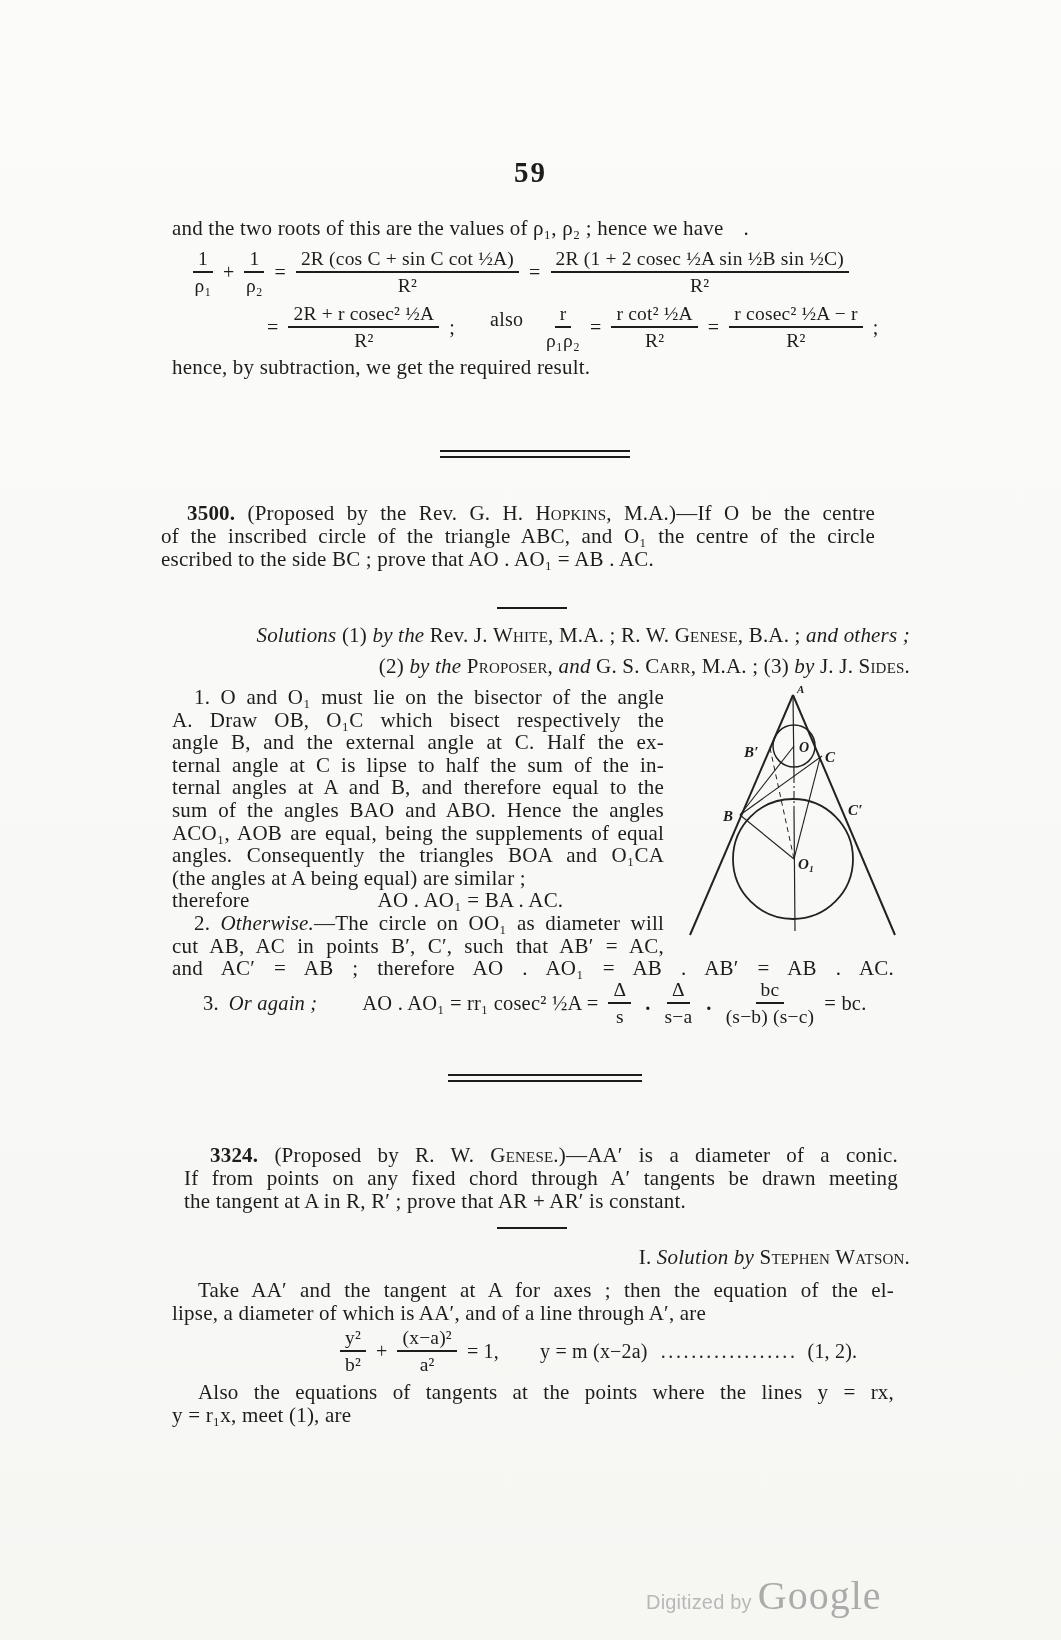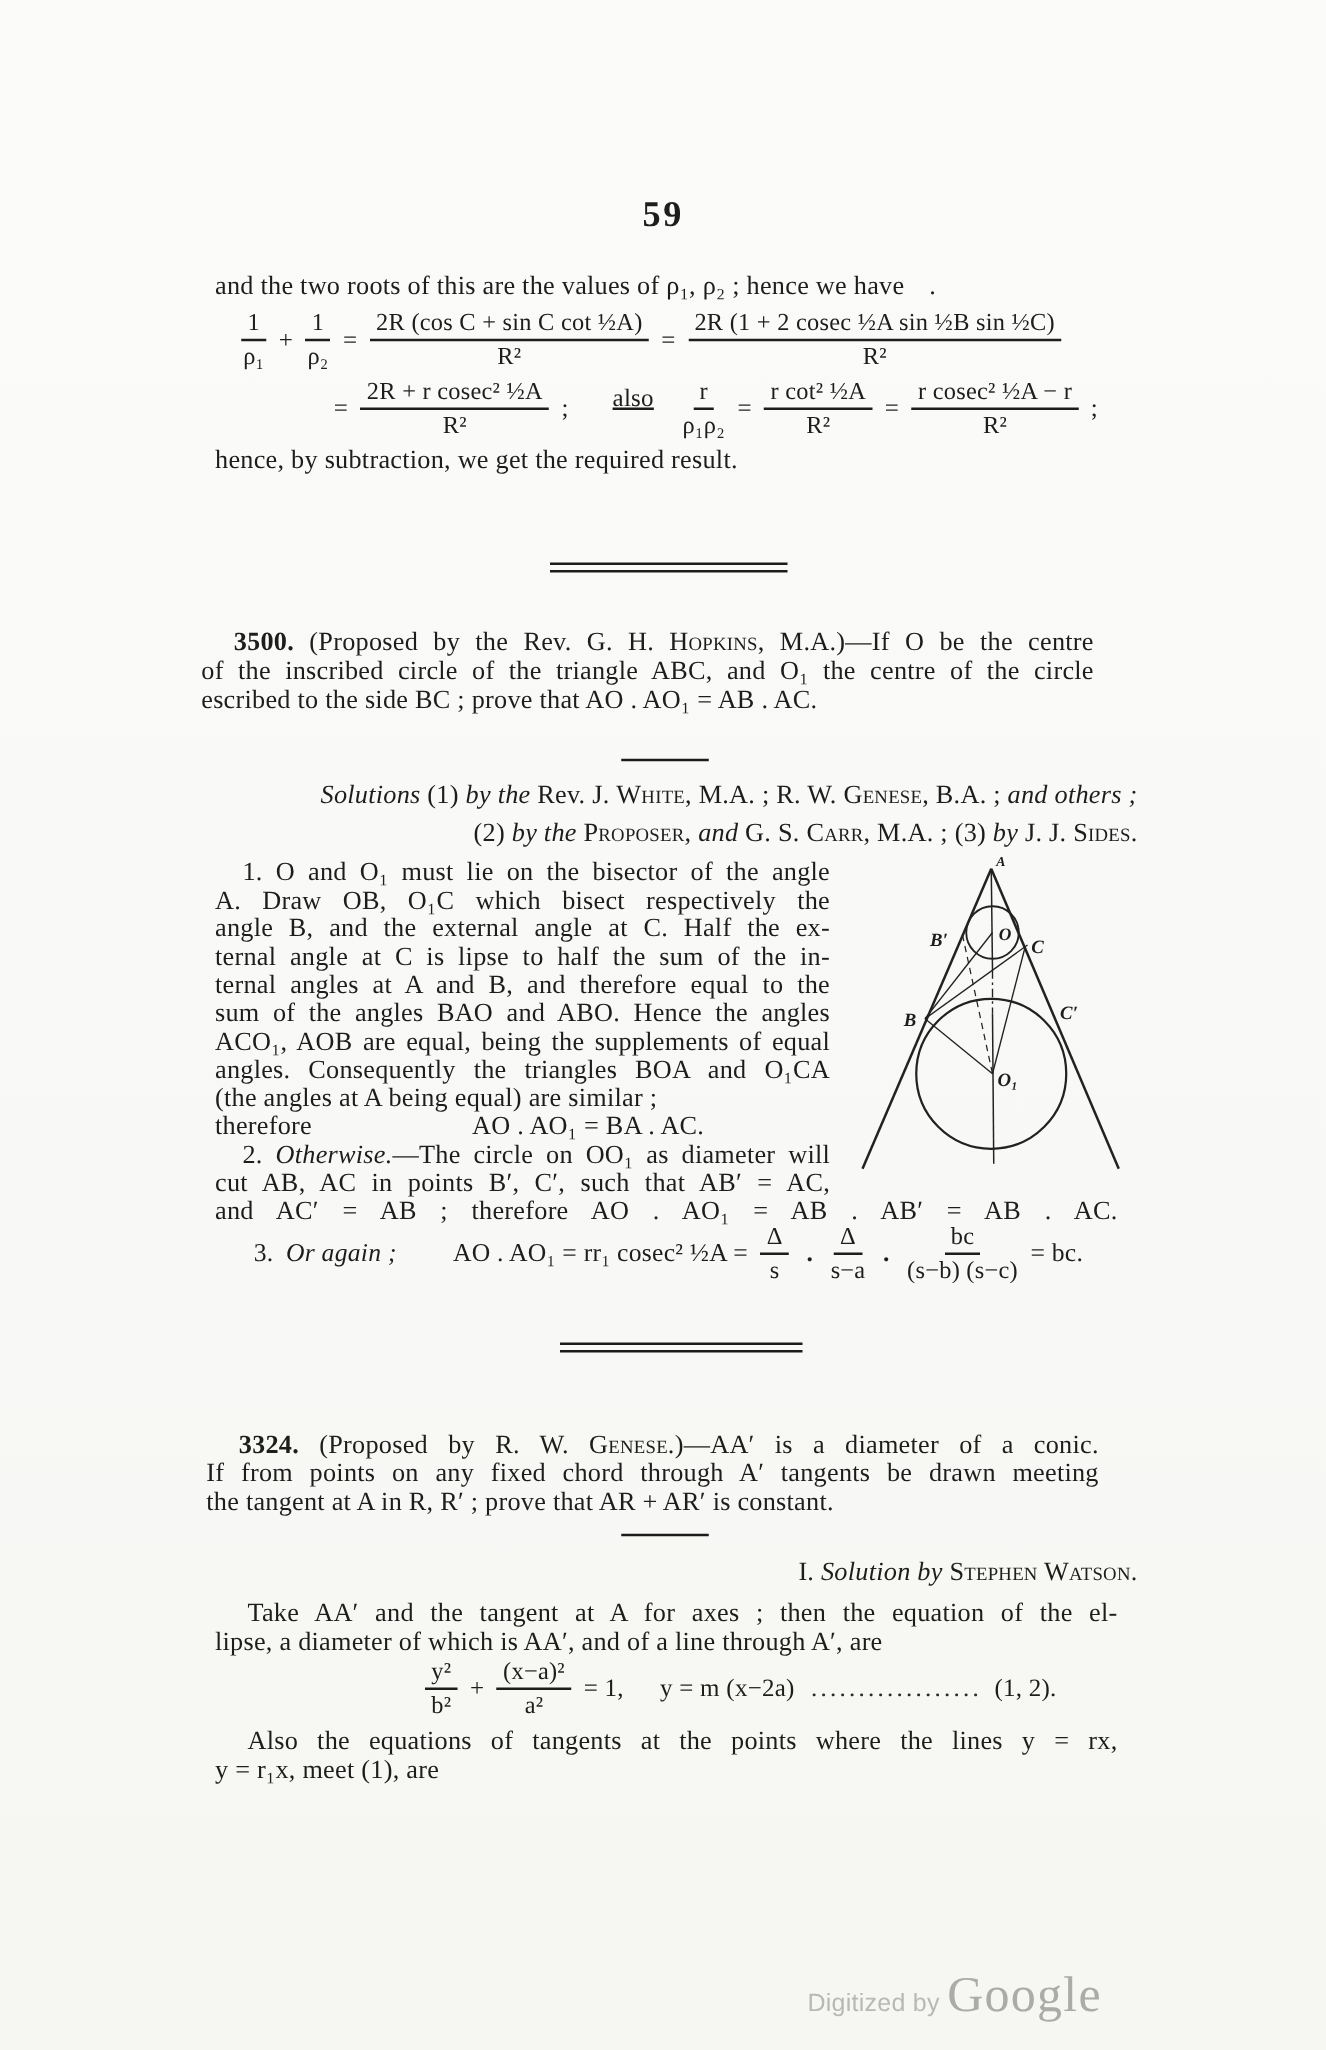--- a/index.html
+++ b/index.html
@@ -17,22 +17,22 @@
   .nw{width:492px;}
   .b{font-weight:700;}
   .i{font-style:italic;}
   .sc{font-variant:small-caps;}
   .center{text-align:right;}
   .attr{line-height:31px;}
   .sol1{line-height:22.6px;}
   
   .eq{position:absolute;display:flex;align-items:center;font-size:20px;white-space:nowrap;}
   .eq > span{margin:0 5px;}
-  .eq .gap{margin:0 18px 16px 30px;text-decoration:underline;}
-  .eq .gap-l{margin-left:24px;}
+  .eq .gap{margin:0 18px 16px 30px;}
+  .eq .gap-l{margin-left:36px;}
   .eq .gap-r{margin-right:40px;}
   .eq .mdot{font-weight:700;margin:0 9px;}
   .eq .dots{letter-spacing:2.6px;margin-left:8px;color:#2a2a28;}
   .frac{display:inline-flex;flex-direction:column;align-items:center;margin:0 5px;
         text-align:center;line-height:1.18;font-size:19.5px;}
   .frac .num{border-bottom:2px solid #1d1d1b;padding:0 5px 1px;}
   .frac .den{padding-top:1px;}
   .dbl-rule{position:absolute;height:4px;border-top:2.3px solid #1c1c1a;border-bottom:2.3px solid #1c1c1a;}
   .srule{position:absolute;border-top:2.4px solid #1c1c1a;width:70px;}
   .stray{margin-left:20px;}
@@ -181,21 +181,21 @@
       <span class="mdot">.</span>
       <span class="frac">
         <span class="num">bc</span>
         <span class="den">(s−b) (s−c)</span>
       </span>
       <span>= bc.</span>
     </div>
 
   <div class="dbl-rule" style="top:1074px;left:448px;width:194px"></div>
 
-  <div class="abs" style="top:1144px;left:165px;width:714px">
+  <div class="abs" style="top:1144px;left:184px;width:714px">
     <div class="ln jl ind"><span class="b">3324.</span><span>  (Proposed by R. W. </span><span class="sc">Genese</span><span>.)—AA′ is a diameter of a conic.</span></div>
     <div class="ln jl">If from points on any fixed chord through A′ tangents be drawn meeting</div>
     <div class="ln">the tangent at A in R, R′ ;  prove that AR + AR′ is constant.</div>
   </div>
 
   <div class="srule" style="top:1227px;left:497px"></div>
 
   <div class="abs center ln" style="top:1246px;left:150px;width:760px"><span>I.  </span><span class="i">Solution by</span><span> </span><span class="sc">Stephen Watson</span><span>.</span></div>
 
   <div class="abs" style="top:1279px;left:172px;width:722px">

